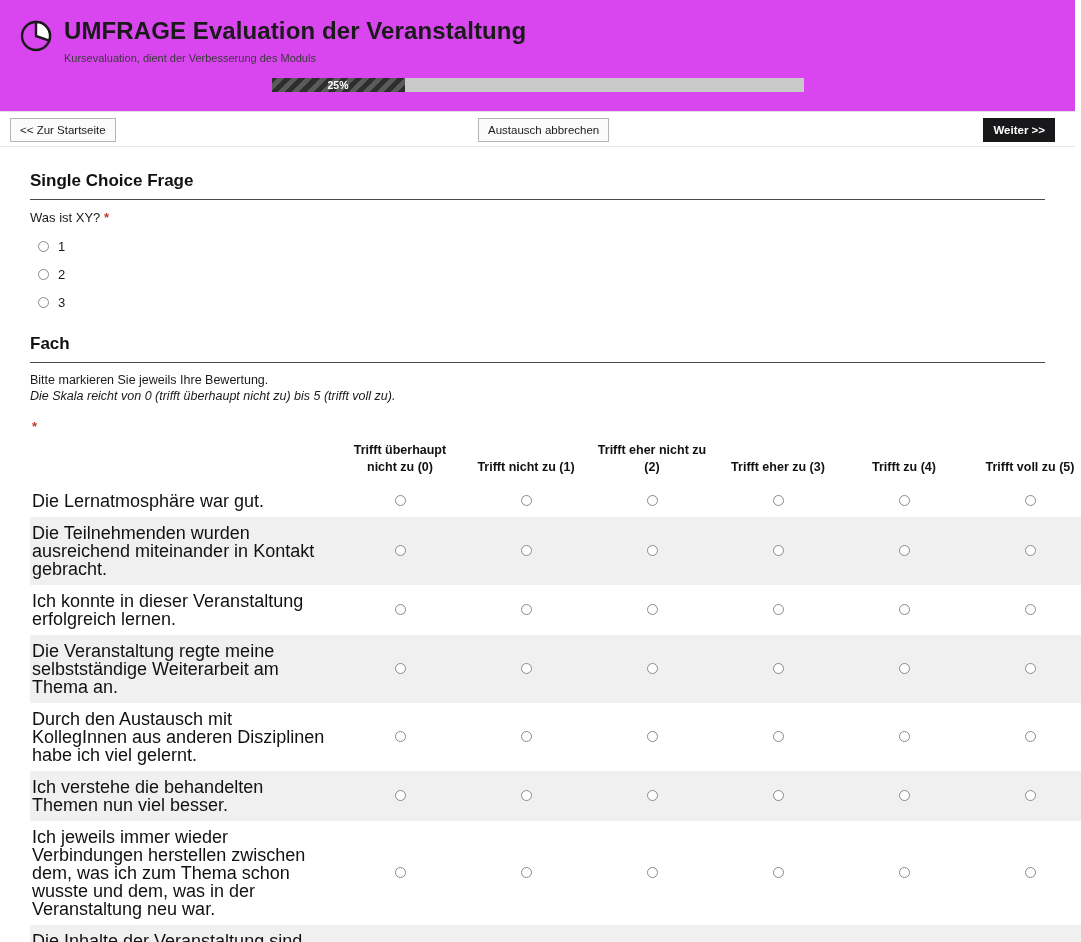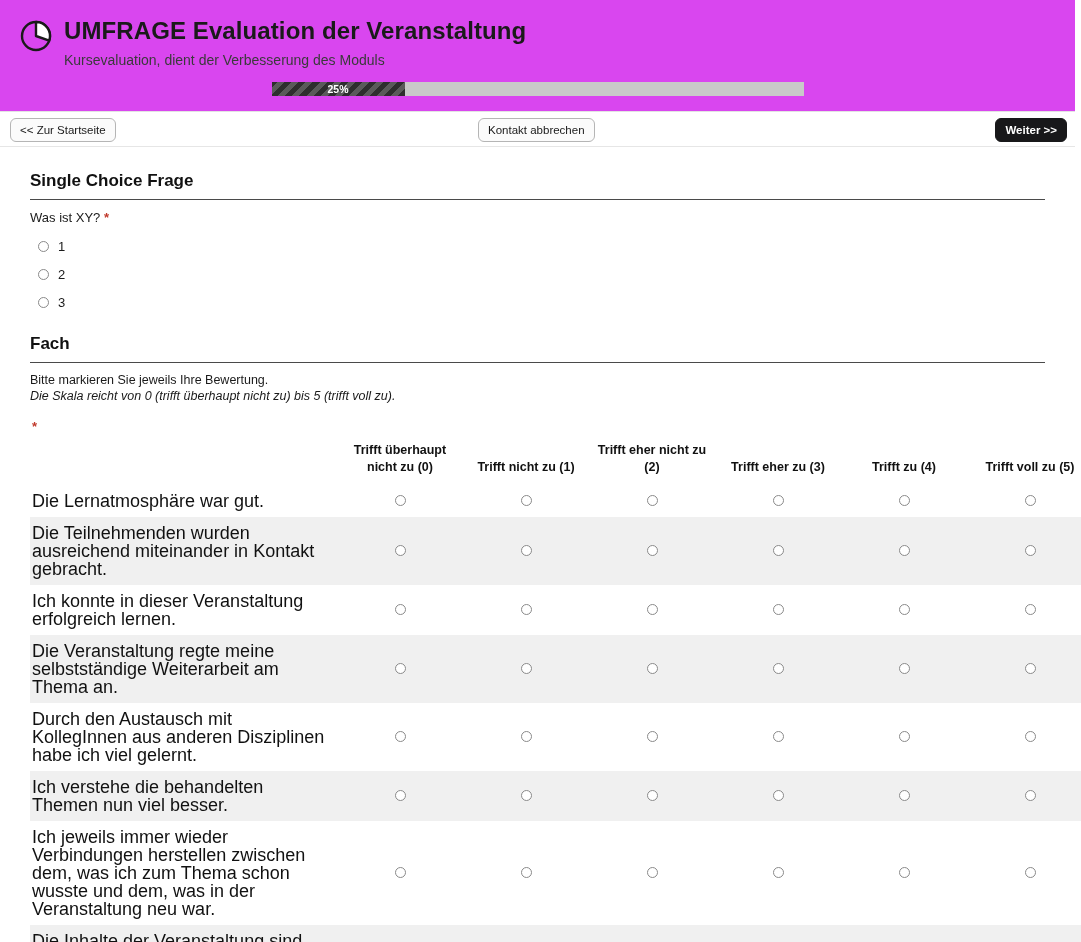--- a/index.html
+++ b/index.html
@@ -41,21 +41,21 @@
     padding-top: 2px;
   }
   .survey-title {
     font-size: 24px;
     font-weight: bold;
     color: #1a1a1a;
     letter-spacing: 0.1px;
     line-height: 30px;
   }
   .survey-subtitle {
-    font-size: 14px;
+    font-size: 11px;
     color: #3a3a3a;
     margin-top: 6px;
   }
   .progress-wrap {
     margin: 14px auto 8px auto;
     width: 532px;
     height: 14px;
     position: relative;
   }
   .progress-track {
@@ -102,32 +102,32 @@
     background: #ffffff;
   }
   .btn {
     font-family: "Liberation Sans", sans-serif;
     font-size: 11.5px;
     padding: 4px 9px;
     border: 1px solid #b5b5b5;
     background: #fbfbfb;
     color: #1a1a1a;
     cursor: pointer;
-    border-radius: 6px;
+    border-radius: 0;
     line-height: 14px;
   }
   .btn-dark {
     background: #18181a;
     border: 1px solid #18181a;
     color: #ffffff;
     font-weight: bold;
   }
   .nav-left { position: absolute; left: 10px; top: 6px; }
   .nav-center { position: absolute; left: 478px; top: 6px; }
-  .nav-right { position: absolute; right: 8px; top: 6px; }
+  .nav-right { position: absolute; right: 20px; top: 6px; }
   
   .content {
     padding: 0 30px;
   }
   .section-head {
     font-size: 17px;
     font-weight: bold;
     margin: 24px 0 8px 0;
     color: #111;
   }
@@ -238,21 +238,21 @@
     </div>
     <div class="progress-wrap">
       <div class="progress-track"></div>
       <div class="progress-fill" style="width: 25%;"></div>
       <div class="progress-label" style="width: 25%;">25%</div>
     </div>
   </div>
 
   <div class="navbar">
     <button class="btn nav-left">&lt;&lt; Zur Startseite</button>
-    <button class="btn nav-center">Kontakt abbrechen</button>
+    <button class="btn nav-center">Austausch abbrechen</button>
     <button class="btn btn-dark nav-right">Weiter &gt;&gt;</button>
   </div>
 
   <div class="content">
 
     <div class="section-head">Single Choice Frage</div>
     <hr class="rule">
     <div class="q-text">
       <span>Was ist XY?</span>
       <span class="req-star">*</span>

